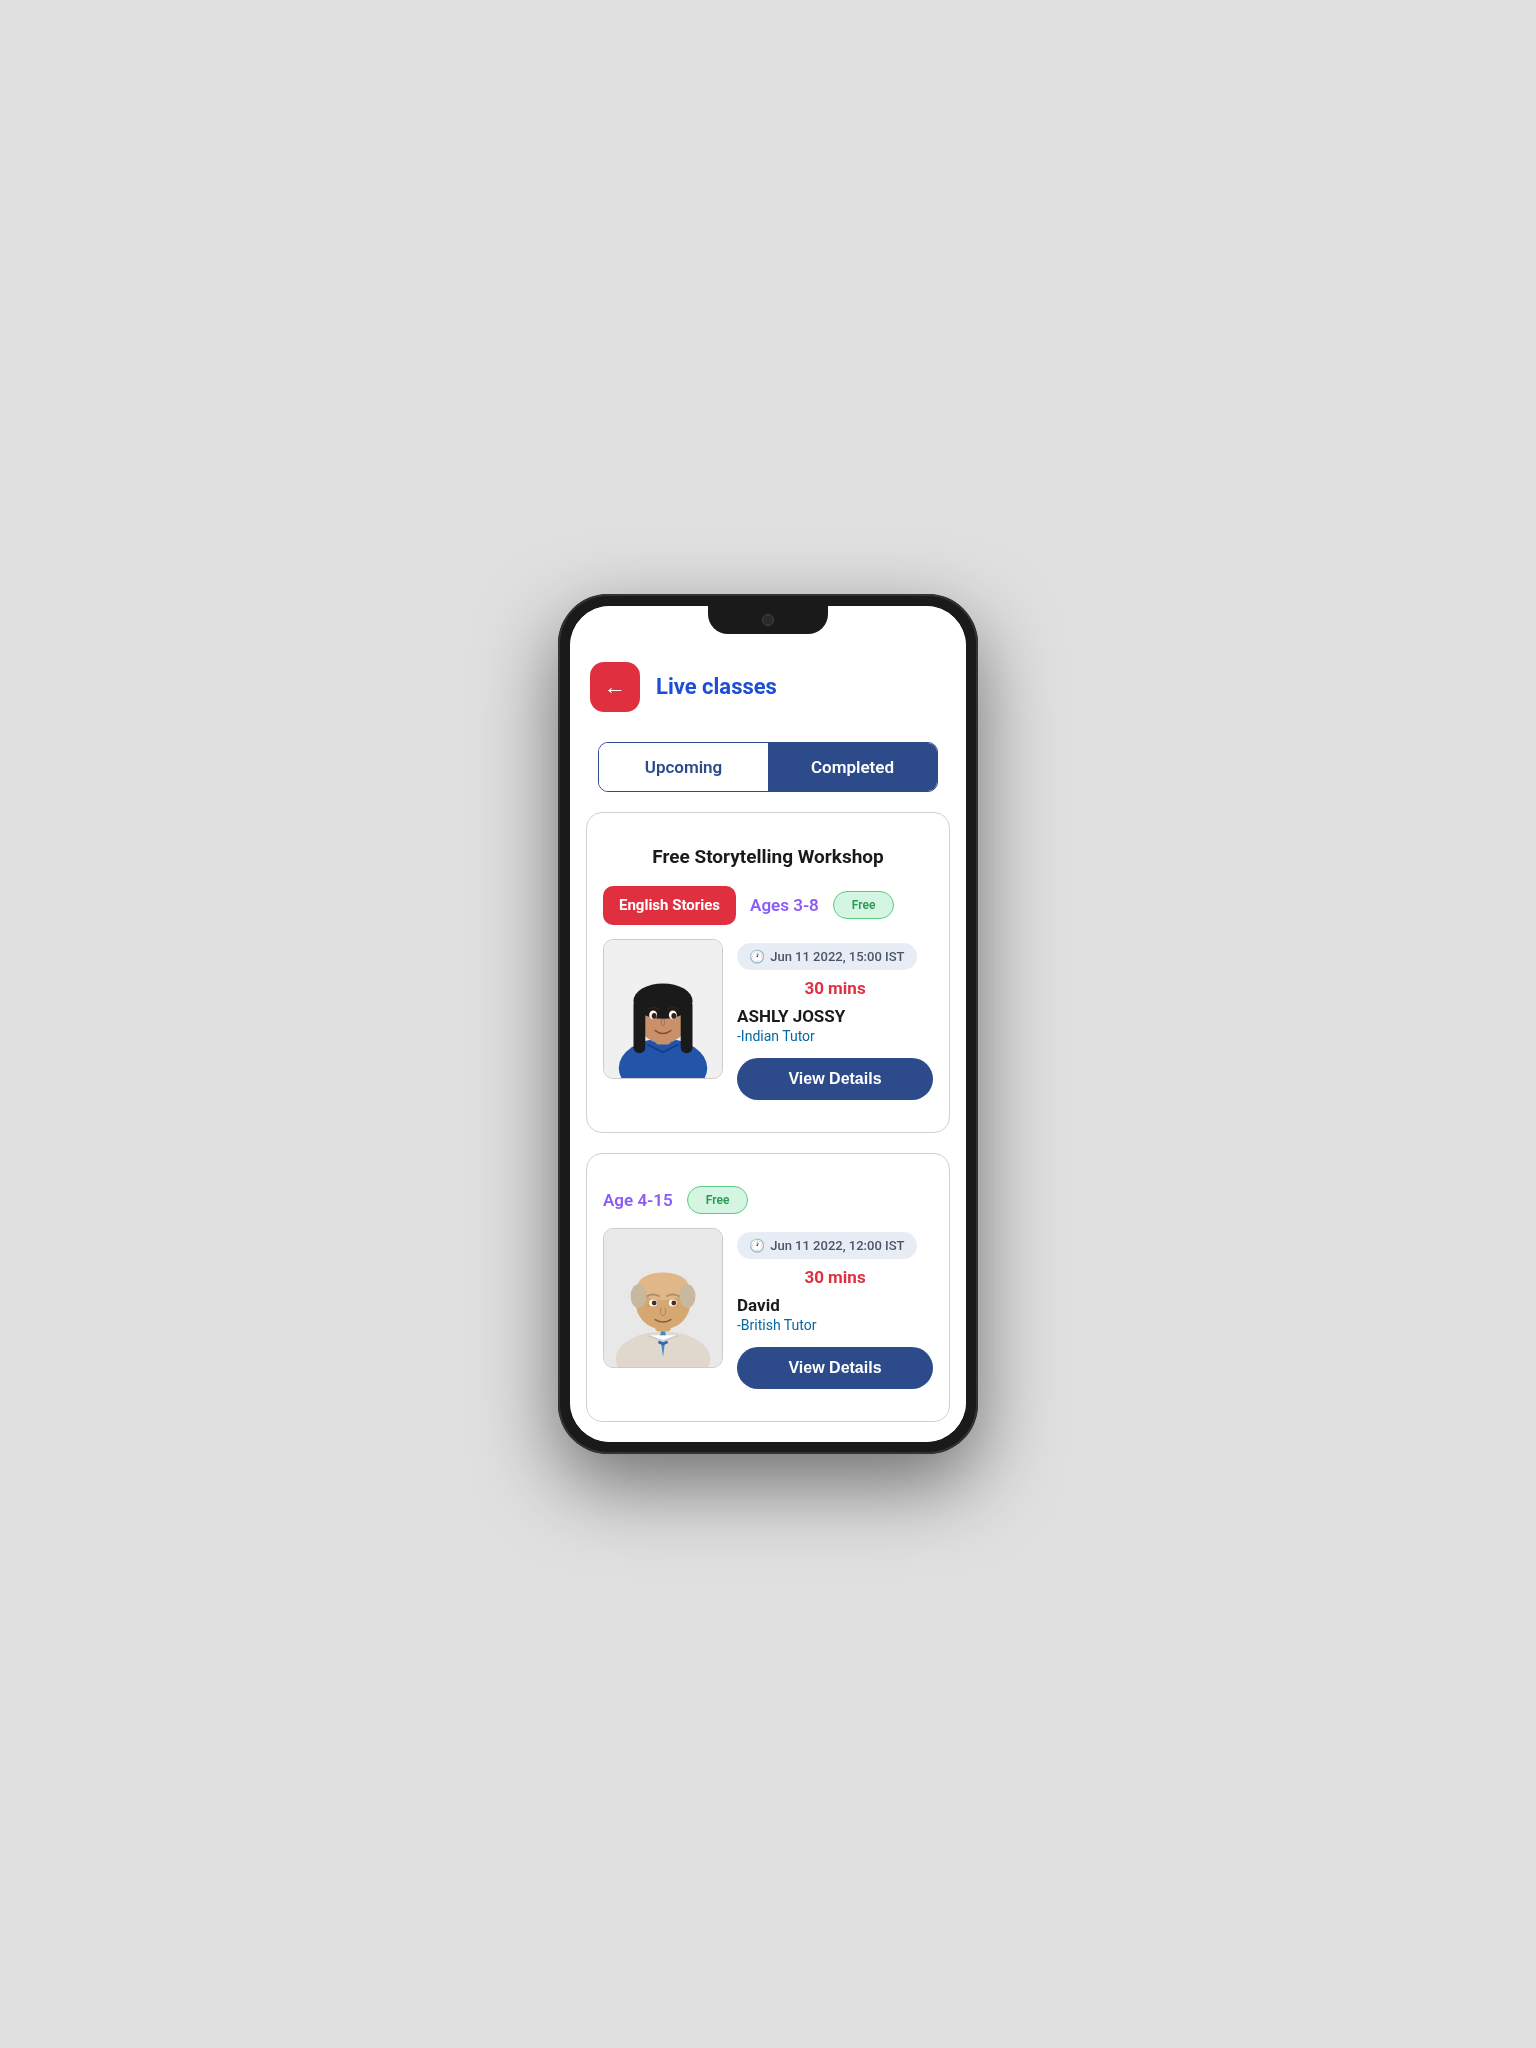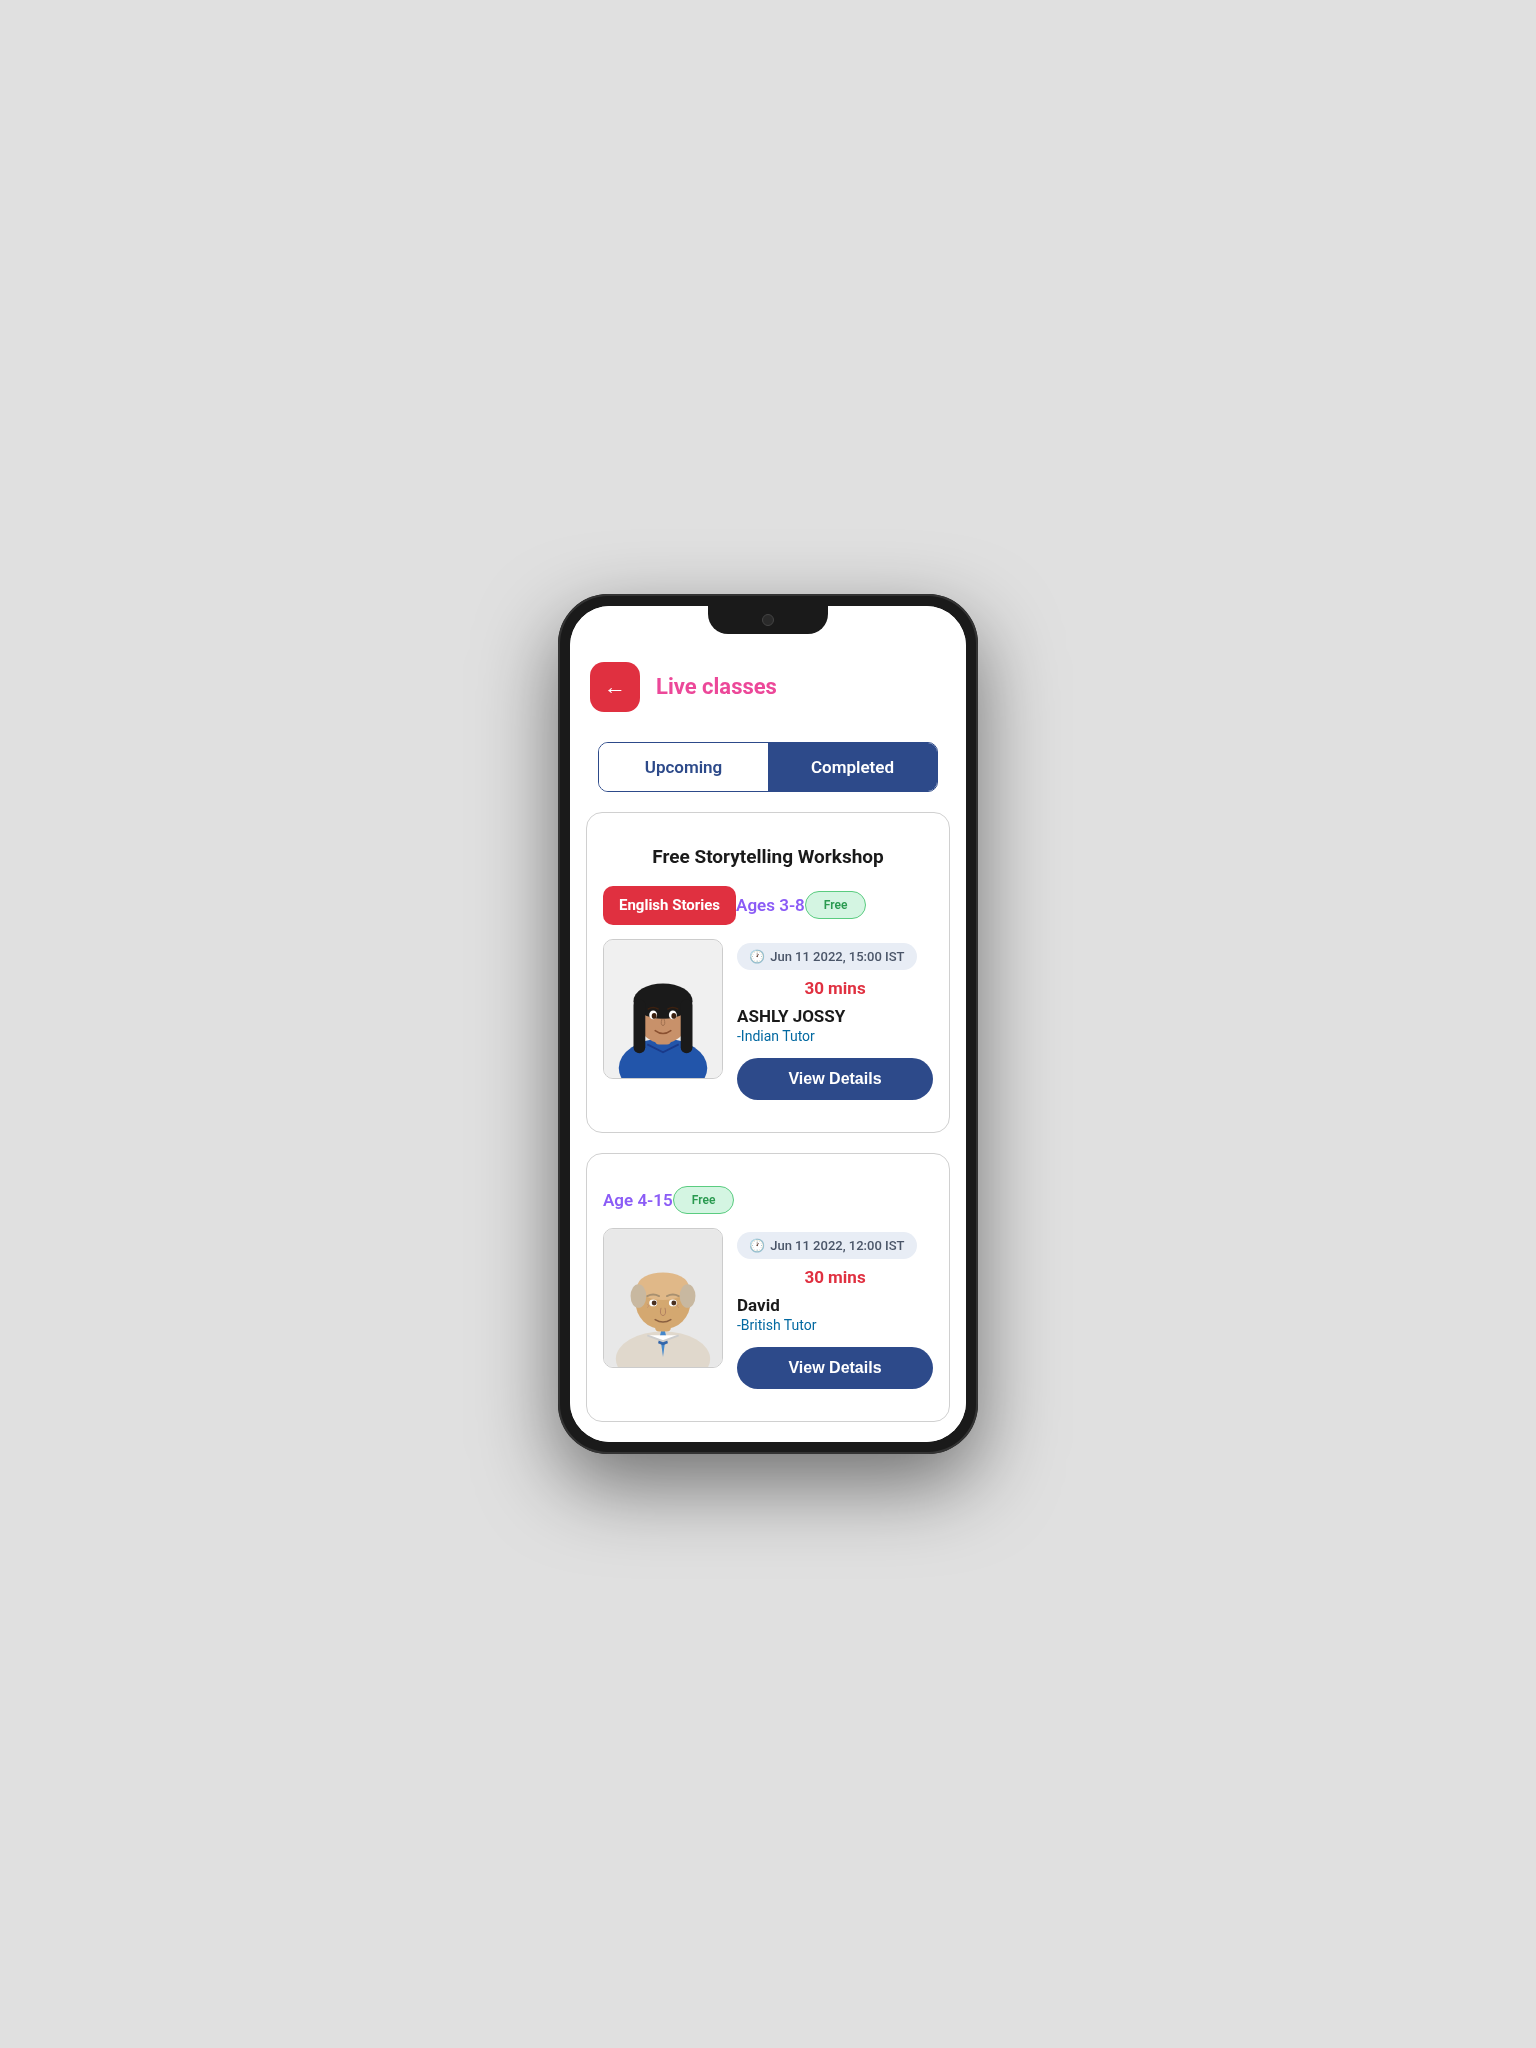--- a/index.html
+++ b/index.html
@@ -87,21 +87,21 @@
     .back-arrow {
       color: white;
       font-size: 22px;
       font-weight: bold;
       line-height: 1;
     }
 
     .header-title {
       font-size: 22px;
       font-weight: 700;
-      color: #ec4899;
+      color: #1d4ed8;
       margin-left: 16px;
       text-align: center;
     }
 
     
     .tabs-container {
       display: flex;
       margin: 10px 28px 20px;
       border-radius: 10px;
       overflow: hidden;
@@ -141,21 +141,21 @@
       font-weight: 700;
       color: #1a1a1a;
       text-align: center;
       margin-bottom: 16px;
       line-height: 1.3;
     }
 
     .card-meta-row {
       display: flex;
       align-items: center;
-      gap: 0;
+      gap: 14px;
       margin-bottom: 14px;
     }
 
     .category-badge {
       background: #e03040;
       color: #fff;
       font-size: 15px;
       font-weight: 700;
       padding: 10px 16px;
       border-radius: 10px;

